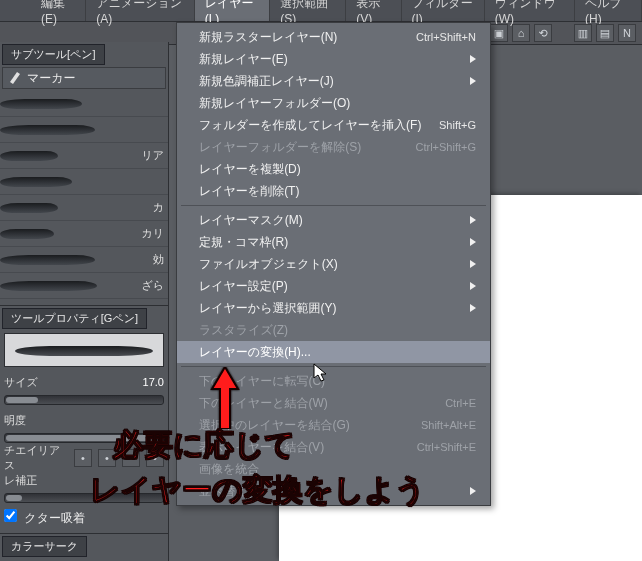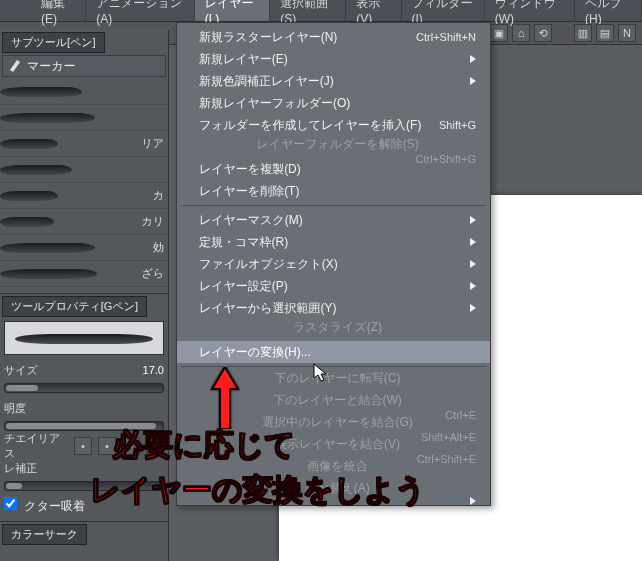--- a/index.html
+++ b/index.html
@@ -51,21 +51,21 @@
     width: 18px; height:18px; margin-left:4px;
     display:flex;align-items:center;justify-content:center;
     border:1px solid #3a3c40; background:#5b5e63; color:#cfd3d8;
     font-size:11px;
   }
 
   
   .left-col {
     position: absolute;
     left: 0;
-    top: 30px;
+    top: 42px;
     width: 169px;
     bottom: 0;
     background: #54575c;
     border-right: 1px solid #2d2f33;
     overflow:hidden;
   }
   .panel-tab {
     background: #3e4146;
     color: #e8e8e8;
     padding: 2px 8px;
@@ -153,21 +153,21 @@
   }
   .dd-item {
     display:flex;
     align-items:center;
     height: 22px;
     padding: 0 14px 0 22px;
     color: #f1f1f1;
     position:relative;
     white-space: nowrap;
   }
-  .dd-item.disabled { color: #9ea2a8; flex-direction: column; }
+  .dd-item.disabled { color: #9ea2a8; }
   .dd-item .acc { margin-left:auto; color:#e8e8e8; font-size:11px; }
   .dd-item.disabled .acc { color:#9ea2a8 }
   .dd-item .sub {
     margin-left:auto;
     width:0;height:0;
     border-top:4px solid transparent;
     border-bottom:4px solid transparent;
     border-left:6px solid #f0f0f0;
   }
   .dd-sep {

